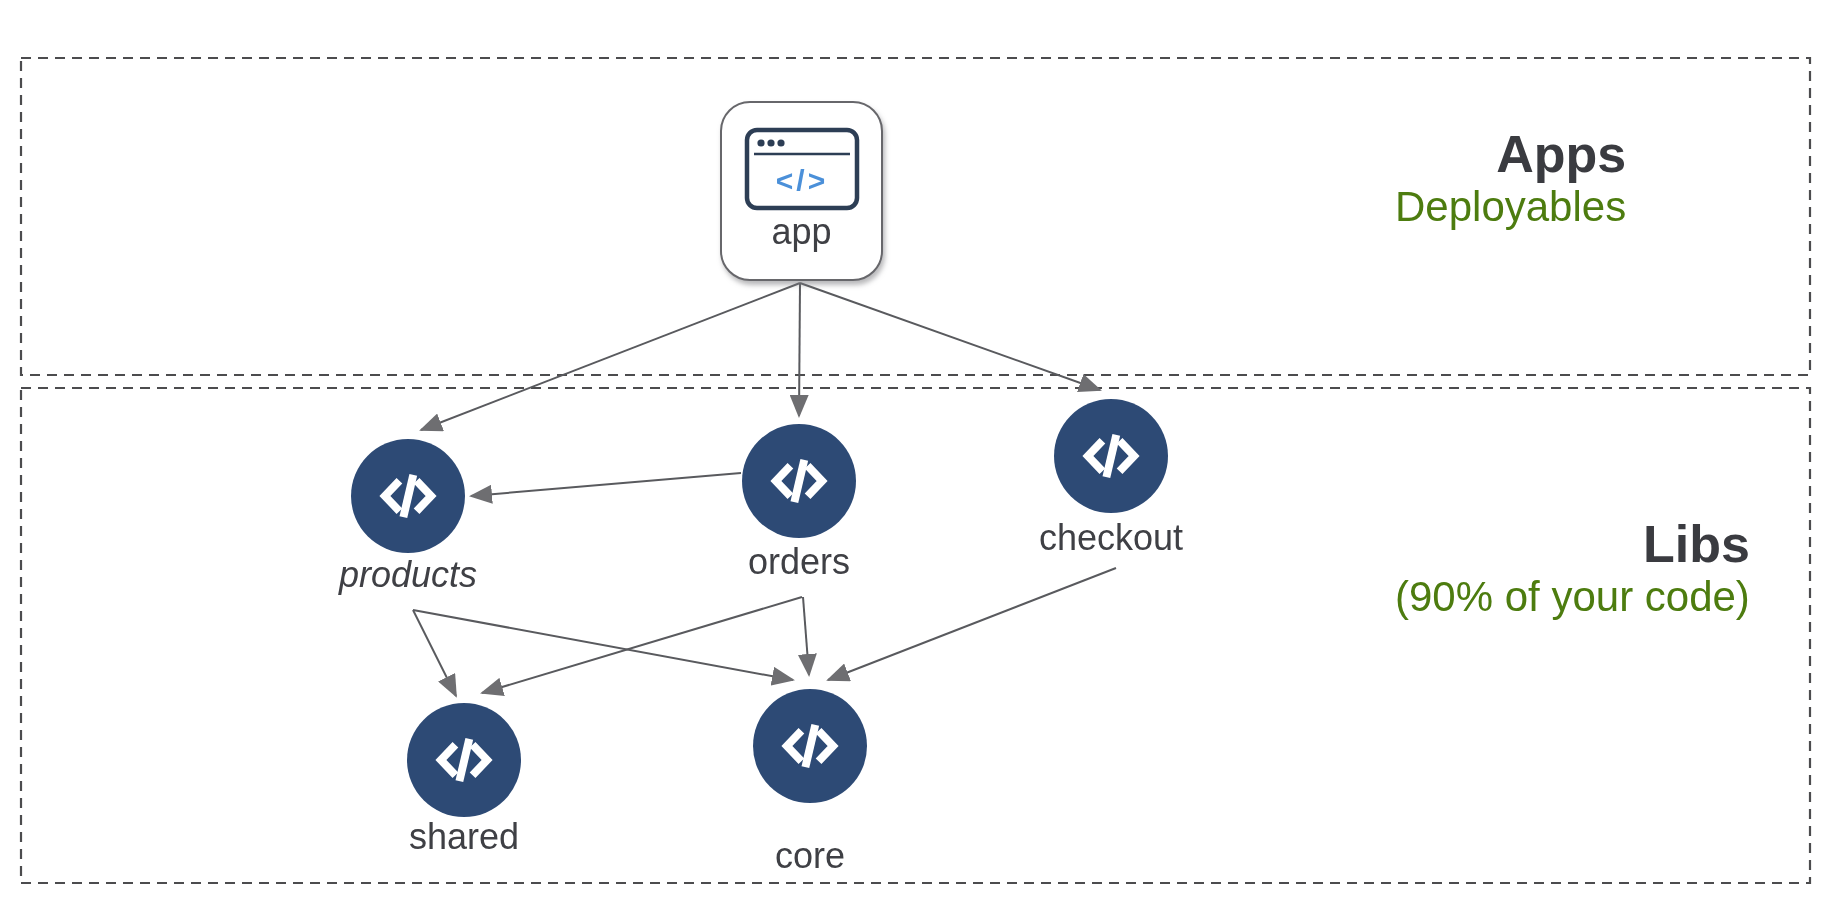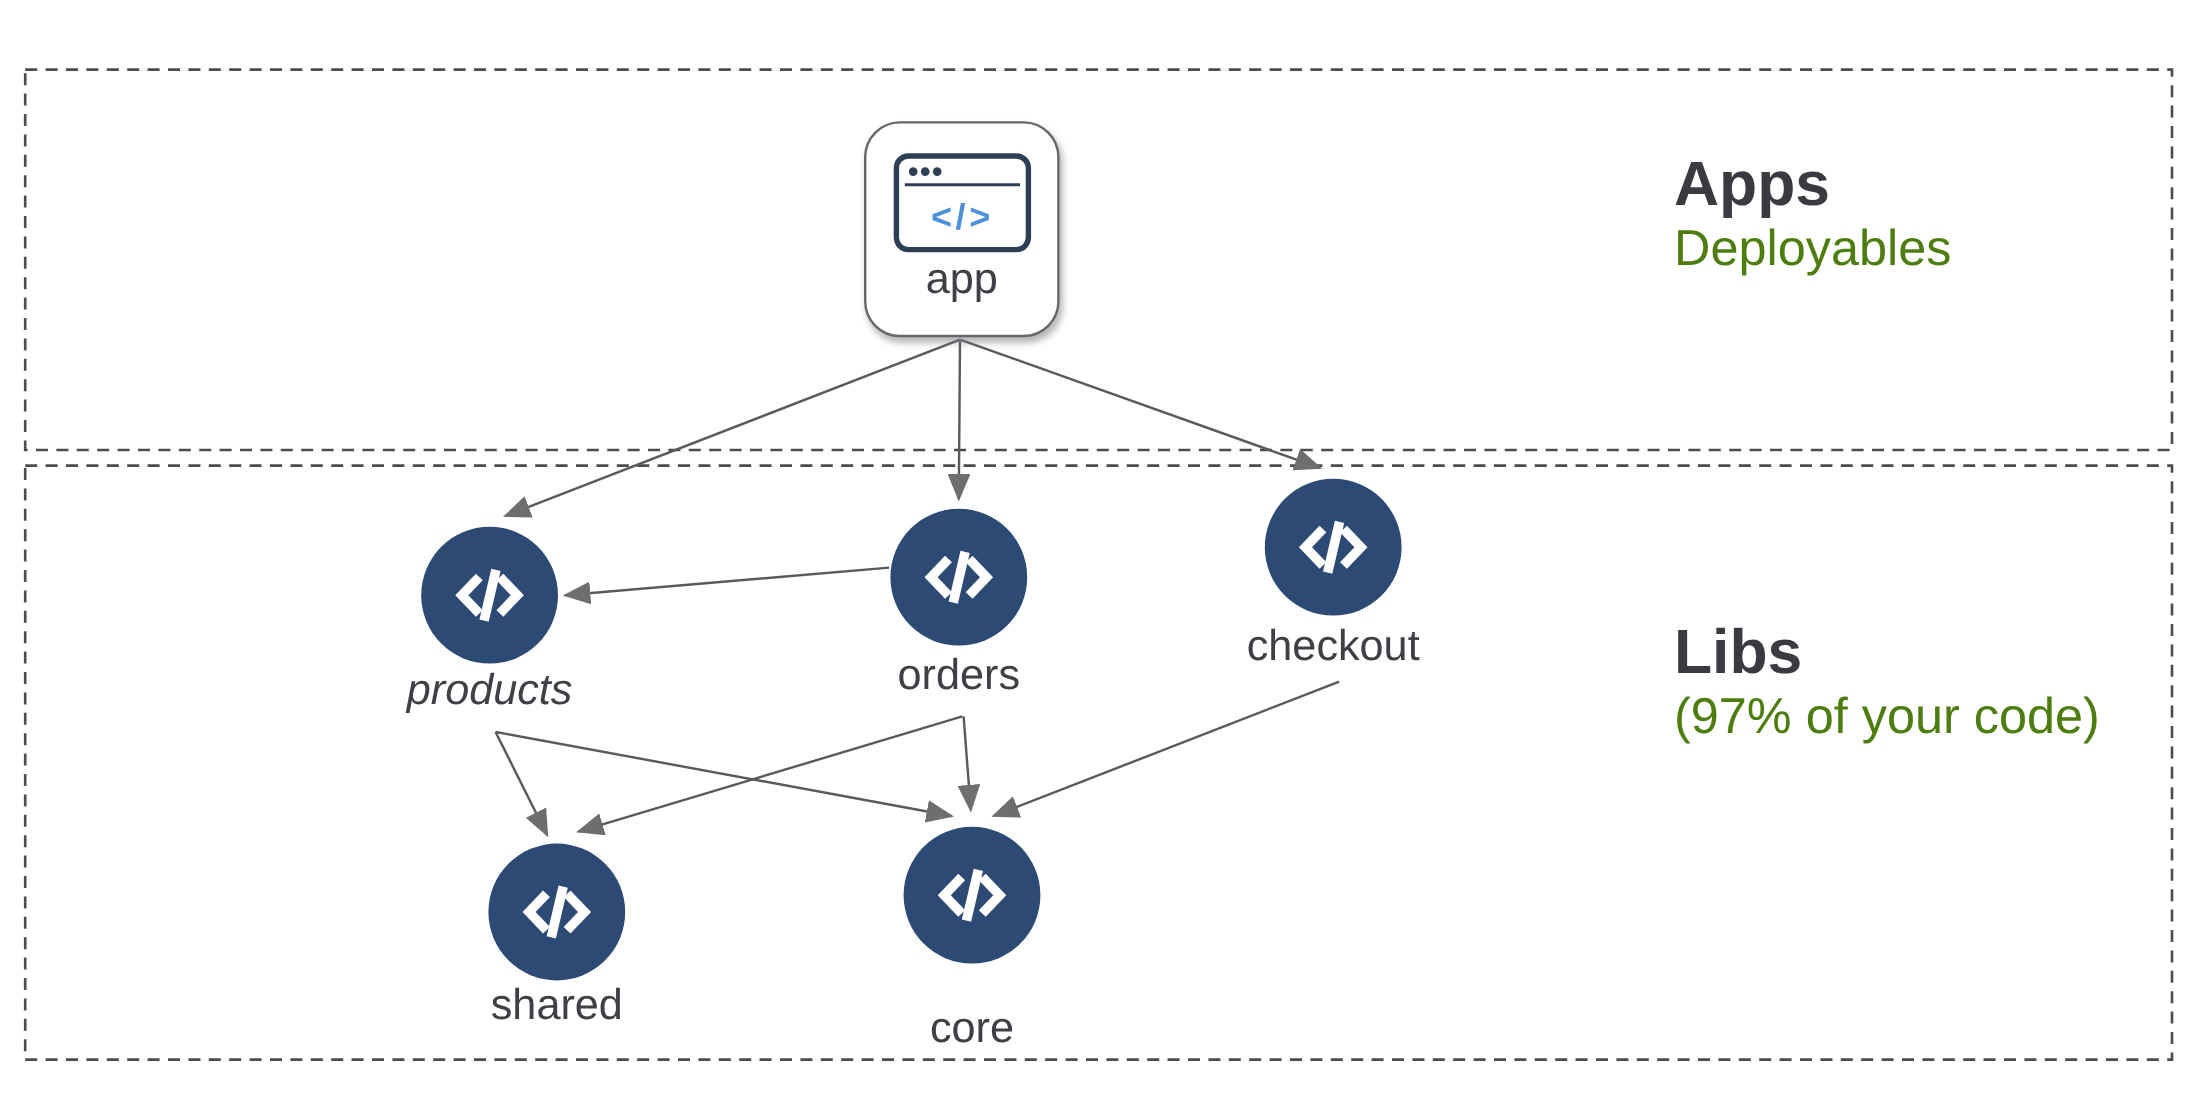--- a/index.html
+++ b/index.html
@@ -19,20 +19,21 @@
     position: absolute;
     left: 0;
     top: 0;
     width: 1838px;
     height: 920px;
   }
   
   .zone-label {
     position: absolute;
     color: #3f4045;
+    text-align: right;
   }
   .zone-title {
     font-size: 52px;
     font-weight: 700;
     line-height: 1.1;
     color: #3a3b40;
   }
   .zone-sub {
     font-size: 42px;
     font-weight: 400;
@@ -120,21 +121,21 @@
     <line x1="803" y1="597" x2="809" y2="675" stroke="#595a5e" stroke-width="2" marker-end="url(#arrow)"></line>
     <line x1="1116" y1="568" x2="828" y2="680" stroke="#595a5e" stroke-width="2" marker-end="url(#arrow)"></line>
   </svg>
 
   <div class="zone-label apps">
     <div class="zone-title">Apps</div>
     <div class="zone-sub">Deployables</div>
   </div>
   <div class="zone-label libs">
     <div class="zone-title">Libs</div>
-    <div class="zone-sub">(97% of your code)</div>
+    <div class="zone-sub">(90% of your code)</div>
   </div>
 
   <div class="app-node">
     <svg class="browser-icon" width="116" height="84" viewBox="0 0 116 84">
       <rect x="3" y="3" width="110" height="78" rx="10" fill="#ffffff" stroke="#2d3e55" stroke-width="4.5"></rect>
       <circle cx="17" cy="16" r="3.6" fill="#2d3e55"></circle>
       <circle cx="27" cy="16" r="3.6" fill="#2d3e55"></circle>
       <circle cx="37" cy="16" r="3.6" fill="#2d3e55"></circle>
       <line x1="10" y1="27" x2="106" y2="27" stroke="#2d3e55" stroke-width="2.6"></line>
       <text x="58" y="64" text-anchor="middle" font-family="Liberation Sans, sans-serif" font-size="30" font-weight="700" letter-spacing="3" fill="#4b90d9">&lt;/&gt;</text>

